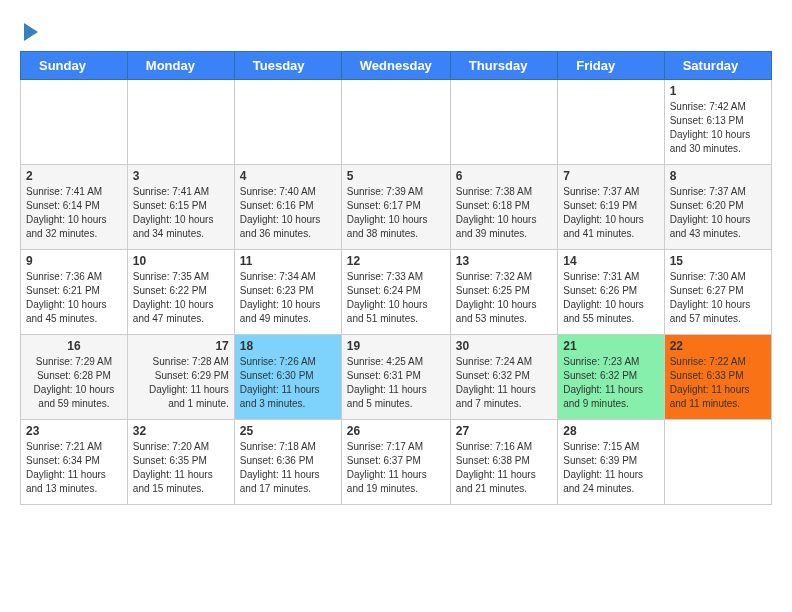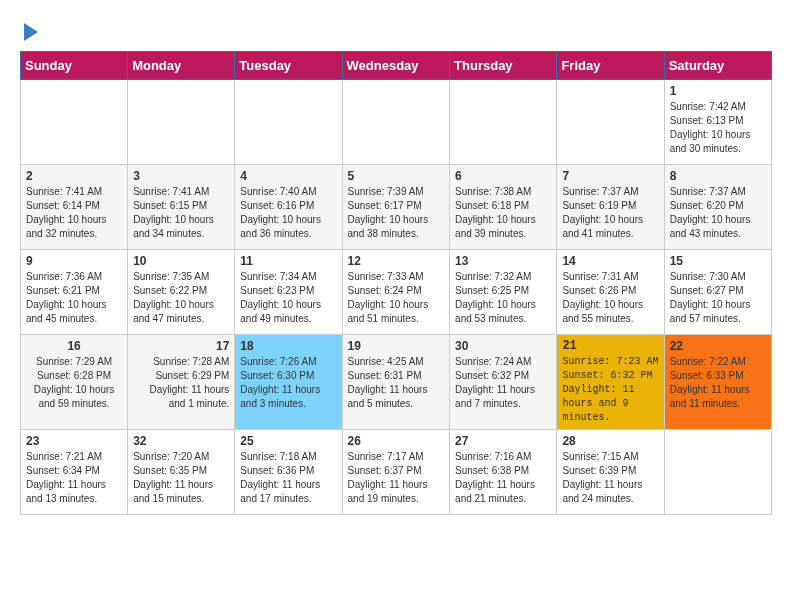--- a/index.html
+++ b/index.html
@@ -55,25 +55,25 @@
     .location-title {
       font-size: 16px;
       color: #555;
     }
     .calendar {
       width: 100%;
       border-collapse: collapse;
       border: 1px solid #ccc;
     }
     .calendar th {
-      background-color: #be185d;
+      background-color: #3b82f6;
       color: #fff;
       font-size: 13px;
       font-weight: bold;
-      padding: 6px 4px;
+      padding: 6px 18px;
       text-align: left;
       border: 1px solid #2a6faf;
     }
     .calendar td {
       vertical-align: top;
       padding: 4px 5px;
       border: 1px solid #ccc;
       font-size: 10px;
       color: #333;
       width: 108px;
@@ -256,21 +256,21 @@
           <div class="day-info">Sunrise: 4:25 AM
 Sunset: 6:31 PM
 Daylight: 11 hours and 5 minutes.</div>
         </td>
         <td style="background: rgb(245, 245, 245);">
           <span class="day-number">30</span>
           <div class="day-info">Sunrise: 7:24 AM
 Sunset: 6:32 PM
 Daylight: 11 hours and 7 minutes.</div>
         </td>
-        <td style="background: #eab308; font-family: Liberation Mono, monospace;">
+        <td style="background: #86efac;">
           <span class="day-number">21</span>
           <div class="day-info">Sunrise: 7:23 AM
 Sunset: 6:32 PM
 Daylight: 11 hours and 9 minutes.</div>
         </td>
         <td style="background: #f97316; margin-left: 8px;">
           <span class="day-number">22</span>
           <div class="day-info">Sunrise: 7:22 AM
 Sunset: 6:33 PM
 Daylight: 11 hours and 11 minutes.</div>

